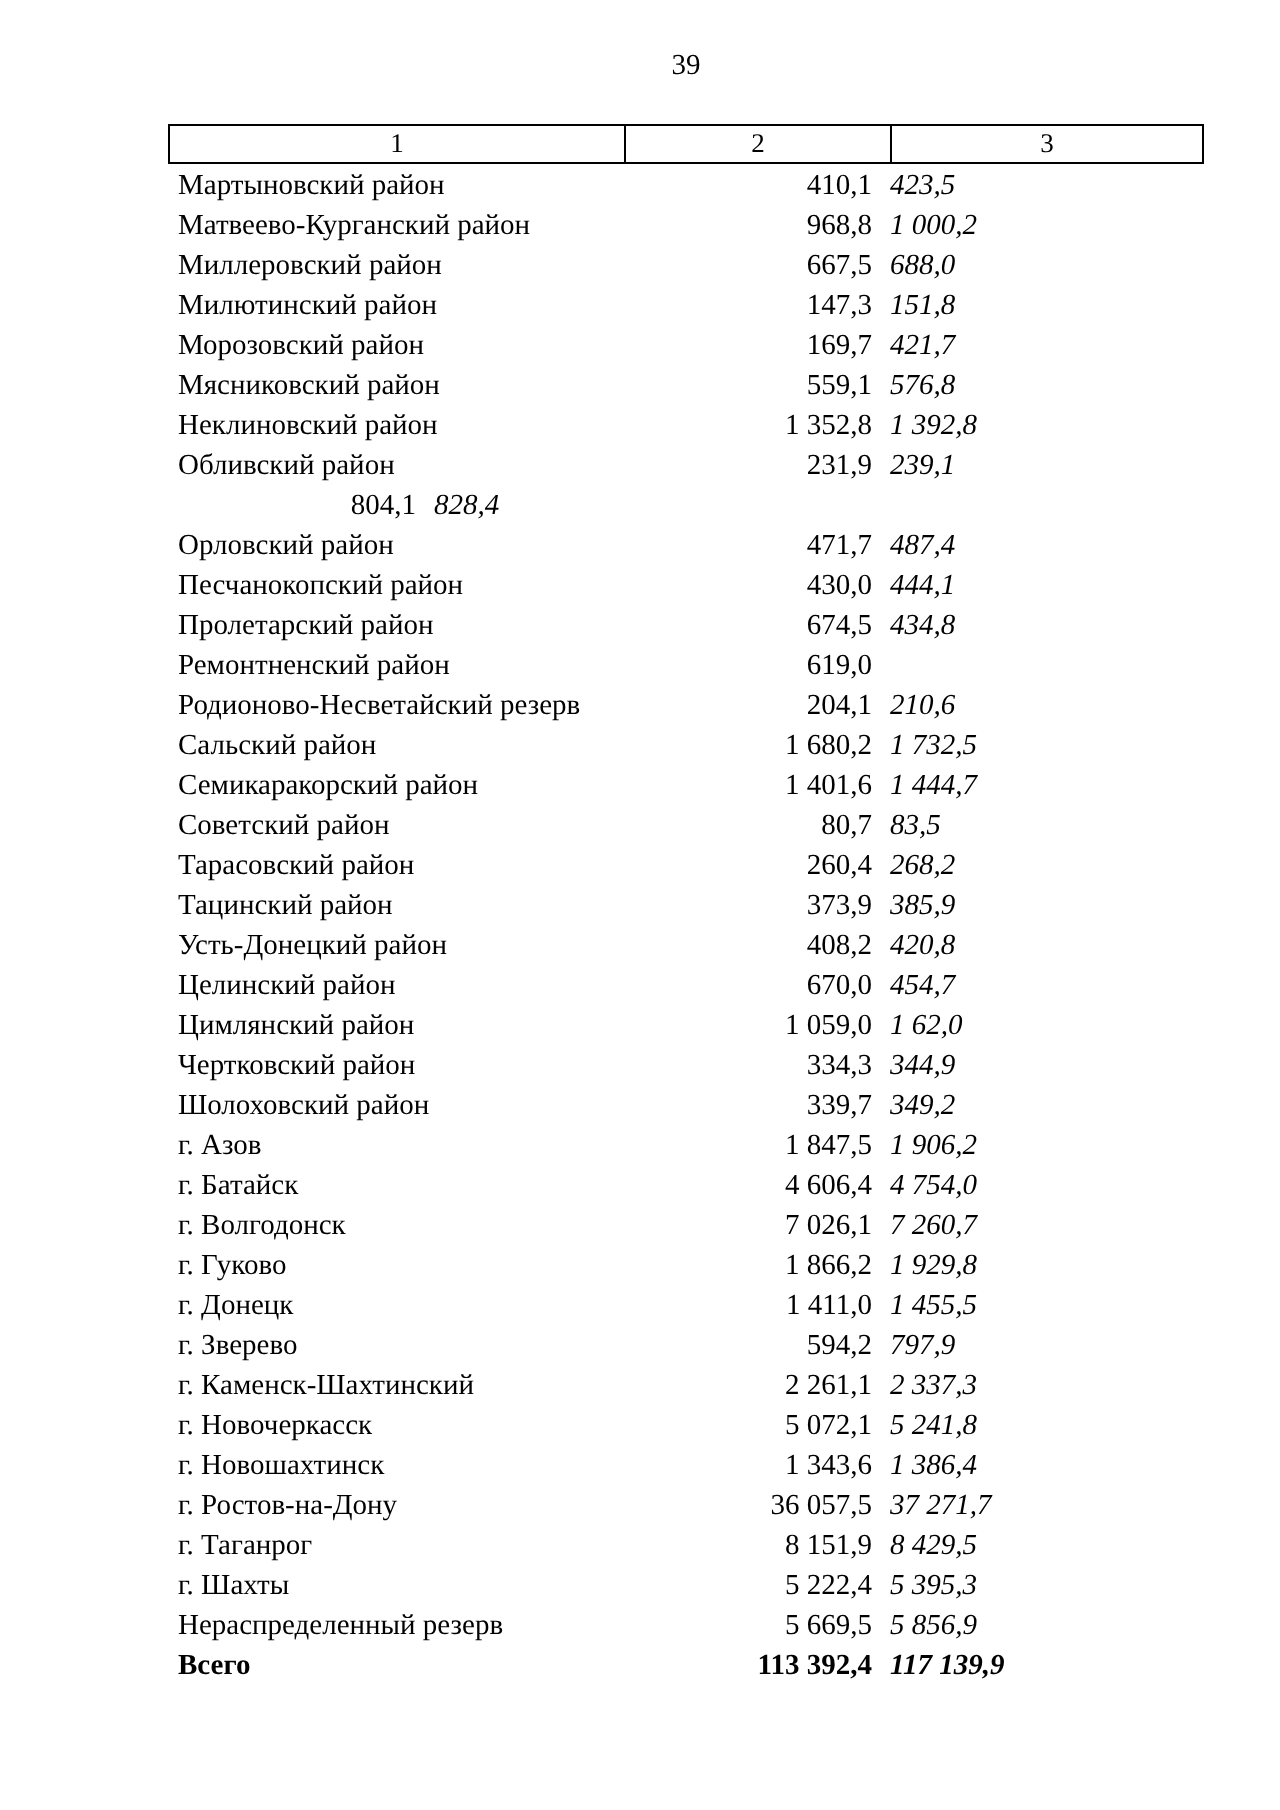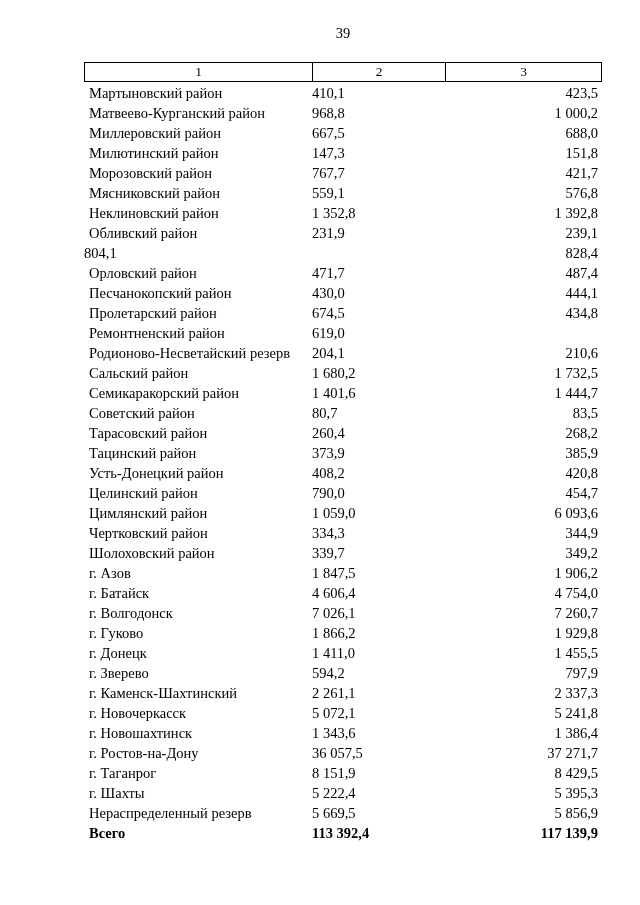--- a/index.html
+++ b/index.html
@@ -45,22 +45,22 @@
   .col-3 { flex: 1; }
   .tbody { margin-top: 1px; }
   .tr {
     display: flex;
     height: 20px;
     font-size: 14.5px;
     line-height: 20px;
   }
   .td { overflow: hidden; white-space: nowrap; }
   .td.name { width: 228px; padding-left: 5px; }
-  .td.num2 { width: 133px; padding-right: 9px; }
-  .td.num3 { flex: 1; text-align: right; padding-right: 4px; }
+  .td.num2 { width: 133px; text-align: right; padding-right: 9px; }
+  .td.num3 { flex: 1; padding-right: 4px; font-style: italic; }
   .tr.total { font-weight: bold; }
 </style>
 </head>
 <body>
 
 <div class="page">
 
   <div class="page-number">39</div>
 
   <div class="doc-table">
@@ -91,21 +91,21 @@
   </div>
 
   <div class="tr">
     <div class="td name">Милютинский район</div>
     <div class="td num2">147,3</div>
     <div class="td num3">151,8</div>
   </div>
 
   <div class="tr">
     <div class="td name">Морозовский район</div>
-    <div class="td num2">767,7</div>
+    <div class="td num2">169,7</div>
     <div class="td num3">421,7</div>
   </div>
 
   <div class="tr">
     <div class="td name">Мясниковский район</div>
     <div class="td num2">559,1</div>
     <div class="td num3">576,8</div>
   </div>
 
   <div class="tr">
@@ -185,28 +185,28 @@
   </div>
 
   <div class="tr">
     <div class="td name">Усть-Донецкий район</div>
     <div class="td num2">408,2</div>
     <div class="td num3">420,8</div>
   </div>
 
   <div class="tr">
     <div class="td name">Целинский район</div>
-    <div class="td num2">790,0</div>
+    <div class="td num2">670,0</div>
     <div class="td num3">454,7</div>
   </div>
 
   <div class="tr">
     <div class="td name">Цимлянский район</div>
     <div class="td num2">1 059,0</div>
-    <div class="td num3">6 093,6</div>
+    <div class="td num3">1 62,0</div>
   </div>
 
   <div class="tr">
     <div class="td name">Чертковский район</div>
     <div class="td num2">334,3</div>
     <div class="td num3">344,9</div>
   </div>
 
   <div class="tr">
     <div class="td name">Шолоховский район</div>

